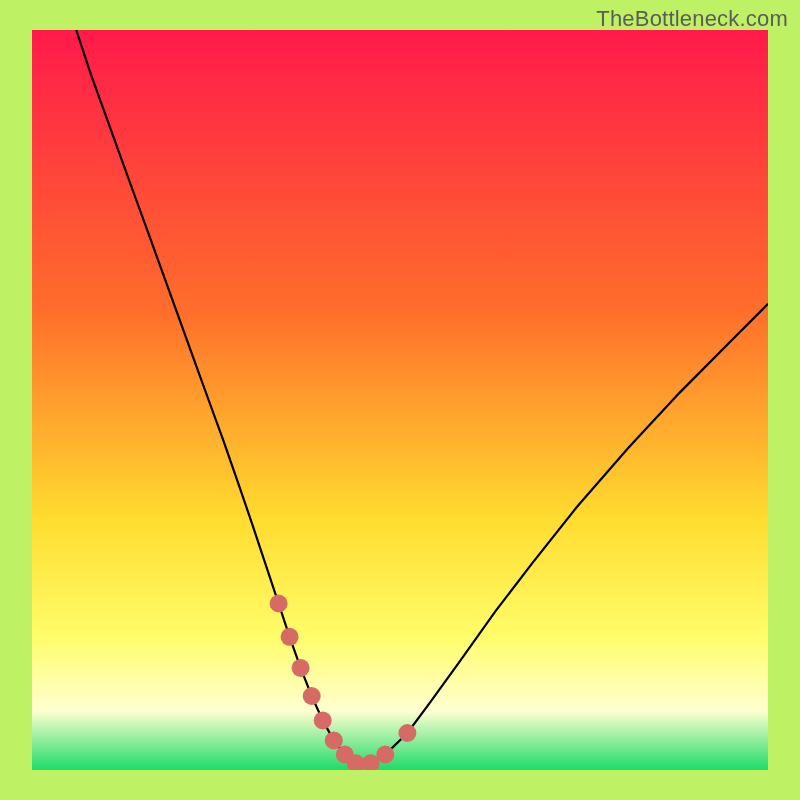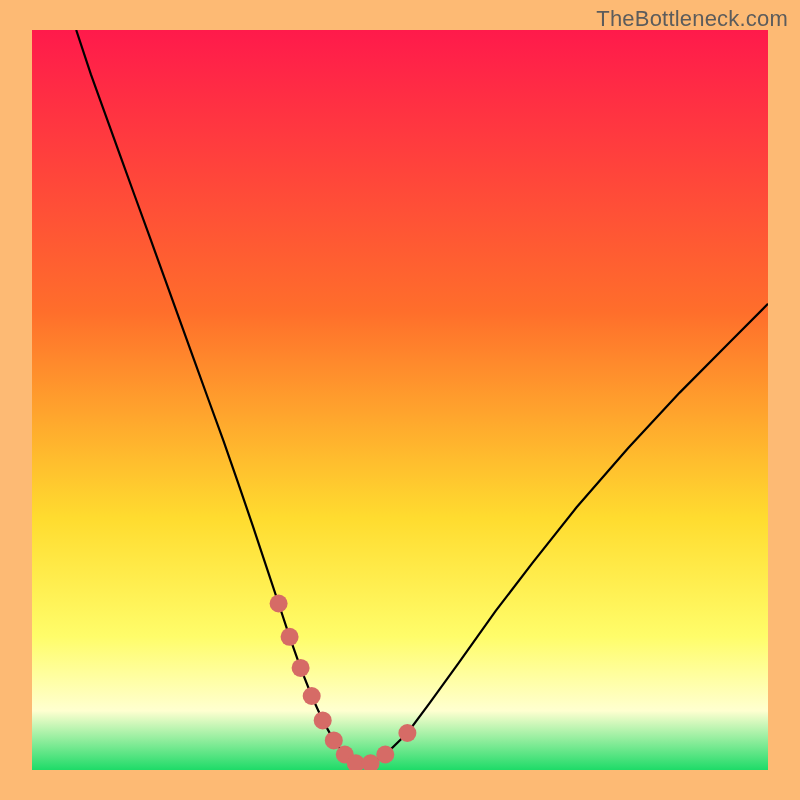--- a/index.html
+++ b/index.html
@@ -10,21 +10,21 @@
     background: #000;
     overflow: hidden;
     font-family: Arial, Helvetica, sans-serif;
   }
   .frame {
     position: absolute;
     left: 0;
     top: 0;
     width: 800px;
     height: 800px;
-    background: #fdba74;
+    background: #bef264;
   }
   .plot {
     position: absolute;
     left: 32px;
     top: 30px;
     width: 736px;
     height: 740px;
   }
   .watermark {
     position: absolute;

